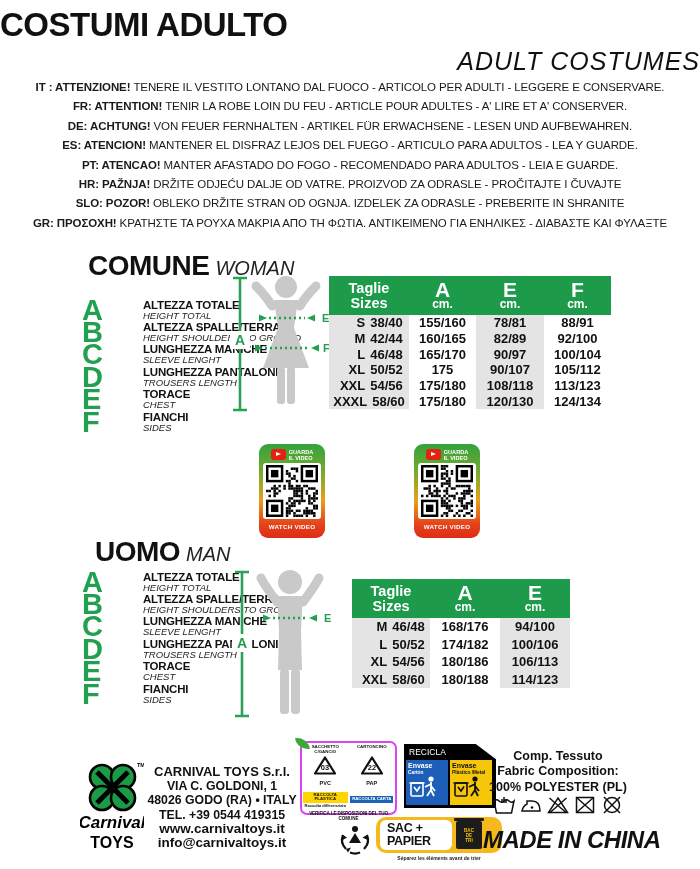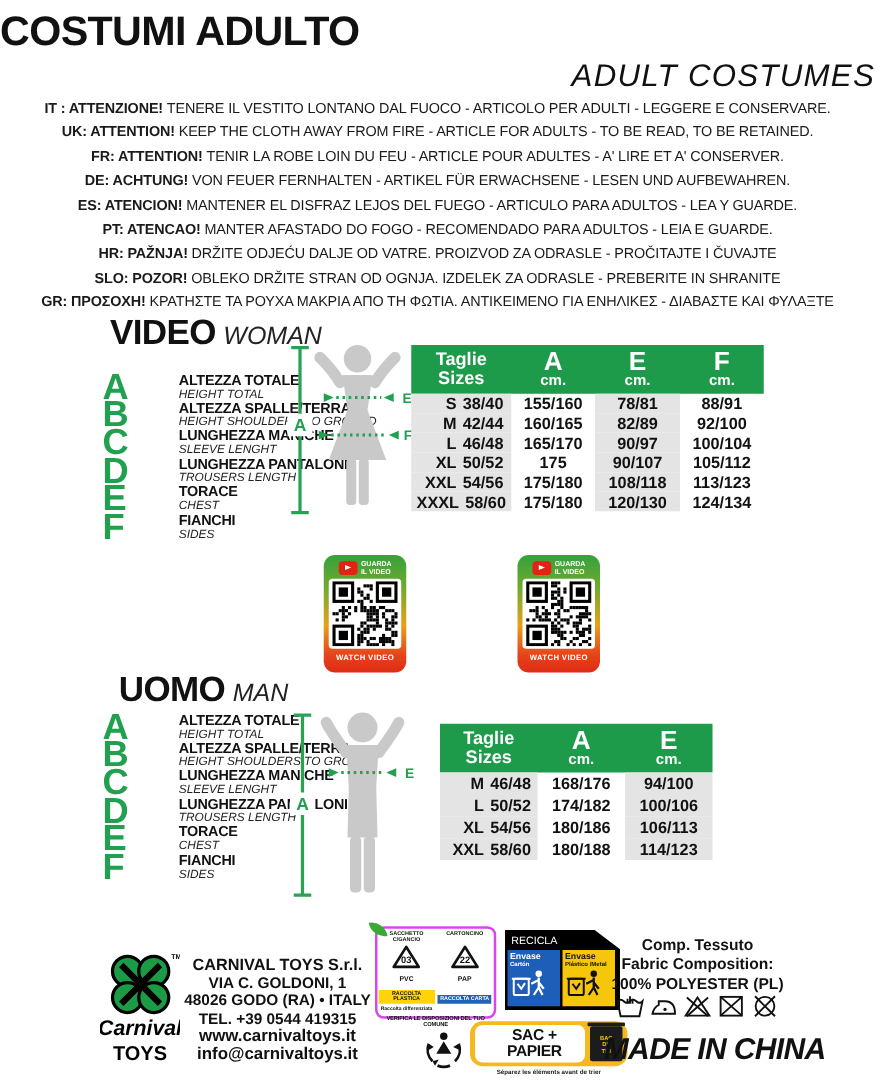--- a/index.html
+++ b/index.html
@@ -96,22 +96,22 @@
   .panels{display:flex;gap:2px;}
   .panel{width:42px;height:45px;padding:2px;box-sizing:border-box;}
   .panel-blue{background:#1d5fb8;color:#fff;}
   .panel-yellow{background:#f6c60b;color:#111;}
   .p-l1{font-size:7px;font-weight:800;line-height:7.5px;}
   .p-l2{font-size:4.8px;font-weight:700;line-height:5px;}
 
   .triman{position:absolute;left:338px;top:822px;}
   .sac{position:absolute;left:376px;top:817px;width:126px;height:36px;background:#f5b91e;
        border-radius:10px;display:flex;align-items:center;padding:0 4px;box-sizing:border-box;gap:4px;}
-  .sac-label{background:#fff;border-radius:6px;width:88px;height:30px;display:flex;flex-direction:column;
-             justify-content:center;padding-left:7px;box-sizing:border-box;align-items:center;}
+  .sac-label{background:#fff;border-radius:6px;width:72px;height:30px;display:flex;flex-direction:column;
+             justify-content:center;padding-left:7px;box-sizing:border-box;}
   .sac-label span{font-size:12.5px;font-weight:800;line-height:13px;letter-spacing:-0.3px;}
   .sac-bin{width:26px;height:28px;background:#1c1c1c;border-radius:2px;position:relative;
            display:flex;flex-direction:column;align-items:center;justify-content:center;}
   .sac-bin::before{content:"";position:absolute;top:-3px;left:-2px;width:30px;height:3px;background:#1c1c1c;border-radius:1px;}
   .sac-bin span{font-size:4.6px;font-weight:800;color:#f5c400;line-height:5px;}
   .sac-caption{position:absolute;left:376px;top:855px;width:126px;text-align:center;
                font-size:5px;font-weight:700;color:#222;}
 
   .comp{position:absolute;left:470px;top:749px;width:176px;text-align:center;line-height:15.3px;}
   .comp div{font-size:12.5px;font-weight:800;}
@@ -124,32 +124,31 @@
 </head>
 <body>
 
 <div id="page">
 
   <div class="title">COSTUMI ADULTO</div>
   <div class="subtitle">ADULT COSTUMES</div>
 
   <div class="warnings">
     <div class="warn-line"><b>IT : ATTENZIONE!</b><span>TENERE IL VESTITO LONTANO DAL FUOCO - ARTICOLO PER ADULTI - LEGGERE E CONSERVARE.</span></div>
-    <div class="warn-line"><b>UK: ATTENTION!</b><span>KEEP THE CLOTH AWAY FROM FIRE - ARTICLE FOR ADULTS - TO BE READ, TO BE RETAINED.</span></div>
     <div class="warn-line"><b>FR: ATTENTION!</b><span>TENIR LA ROBE LOIN DU FEU - ARTICLE POUR ADULTES  - A' LIRE ET A' CONSERVER.</span></div>
     <div class="warn-line"><b>DE: ACHTUNG!</b><span>VON FEUER FERNHALTEN - ARTIKEL FÜR ERWACHSENE  - LESEN UND AUFBEWAHREN.</span></div>
     <div class="warn-line"><b>ES: ATENCION!</b><span>MANTENER EL DISFRAZ LEJOS DEL FUEGO -  ARTICULO PARA ADULTOS - LEA Y GUARDE.</span></div>
     <div class="warn-line"><b>PT: ATENCAO!</b><span>MANTER AFASTADO DO FOGO - RECOMENDADO PARA ADULTOS - LEIA E GUARDE.</span></div>
     <div class="warn-line"><b>HR: PAŽNJA!</b><span>DRŽITE ODJEĆU DALJE OD VATRE. PROIZVOD ZA ODRASLE - PROČITAJTE I ČUVAJTE</span></div>
     <div class="warn-line"><b>SLO: POZOR!</b><span>OBLEKO DRŽITE STRAN OD OGNJA. IZDELEK ZA ODRASLE - PREBERITE IN SHRANITE</span></div>
     <div class="warn-line"><b>GR: ΠΡΟΣΟΧΗ!</b><span>ΚΡΑΤΗΣΤΕ ΤΑ ΡΟΥΧΑ ΜΑΚΡΙΑ ΑΠΟ ΤΗ ΦΩΤΙΑ. ΑΝΤΙΚΕΙΜΕΝΟ ΓΙΑ ΕΝΗΛΙΚΕΣ - ΔΙΑΒΑΣΤΕ ΚΑΙ ΦΥΛΑΞΤΕ</span></div>
   </div>
 
   <div class="sec-head donna-head">
-    <span class="it">VIDEO</span><span class="en">WOMAN</span>
+    <span class="it">COMUNE</span><span class="en">WOMAN</span>
   </div>
 
   <div class="meas-list woman-list">
     <div class="meas-item">
         <span class="meas-letter">A</span>
         <span class="meas-texts">
           <span class="meas-label">ALTEZZA TOTALE</span>
           <span class="meas-sub">HEIGHT TOTAL</span>
         </span>
       </div>

